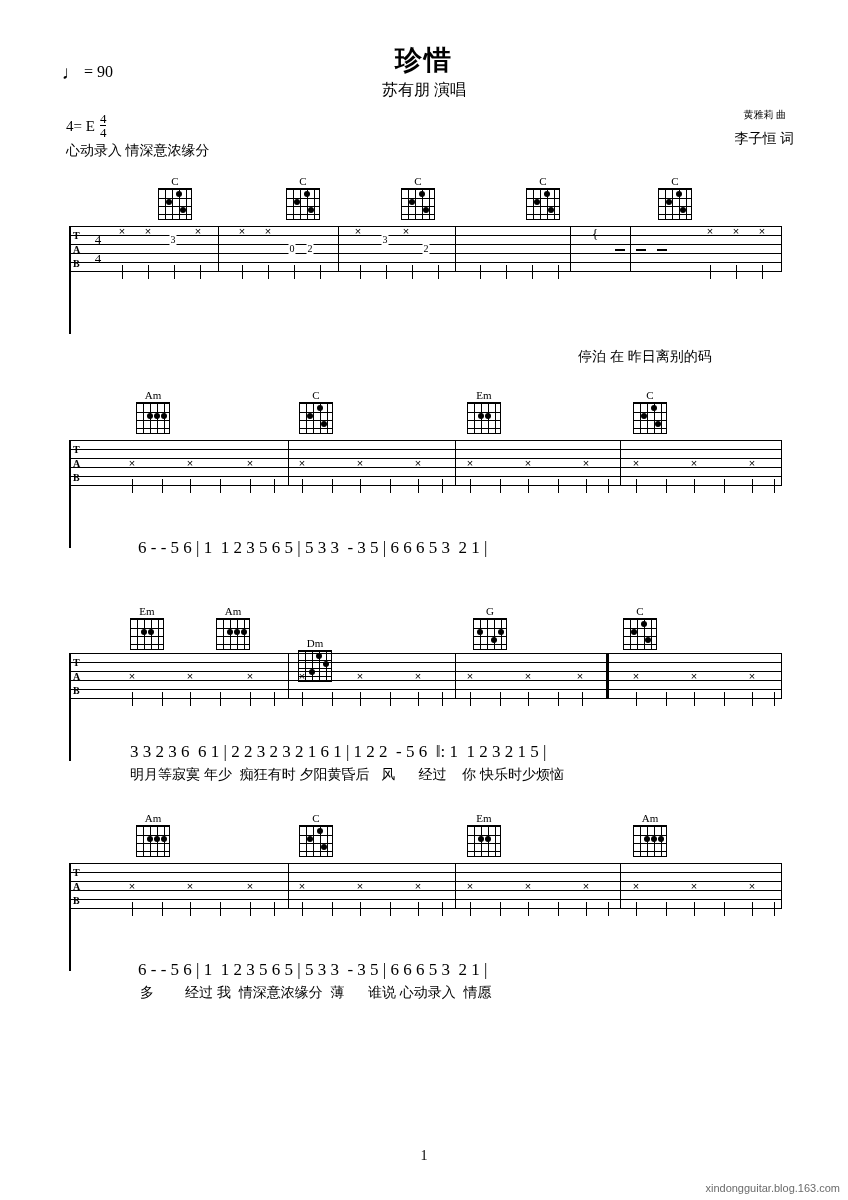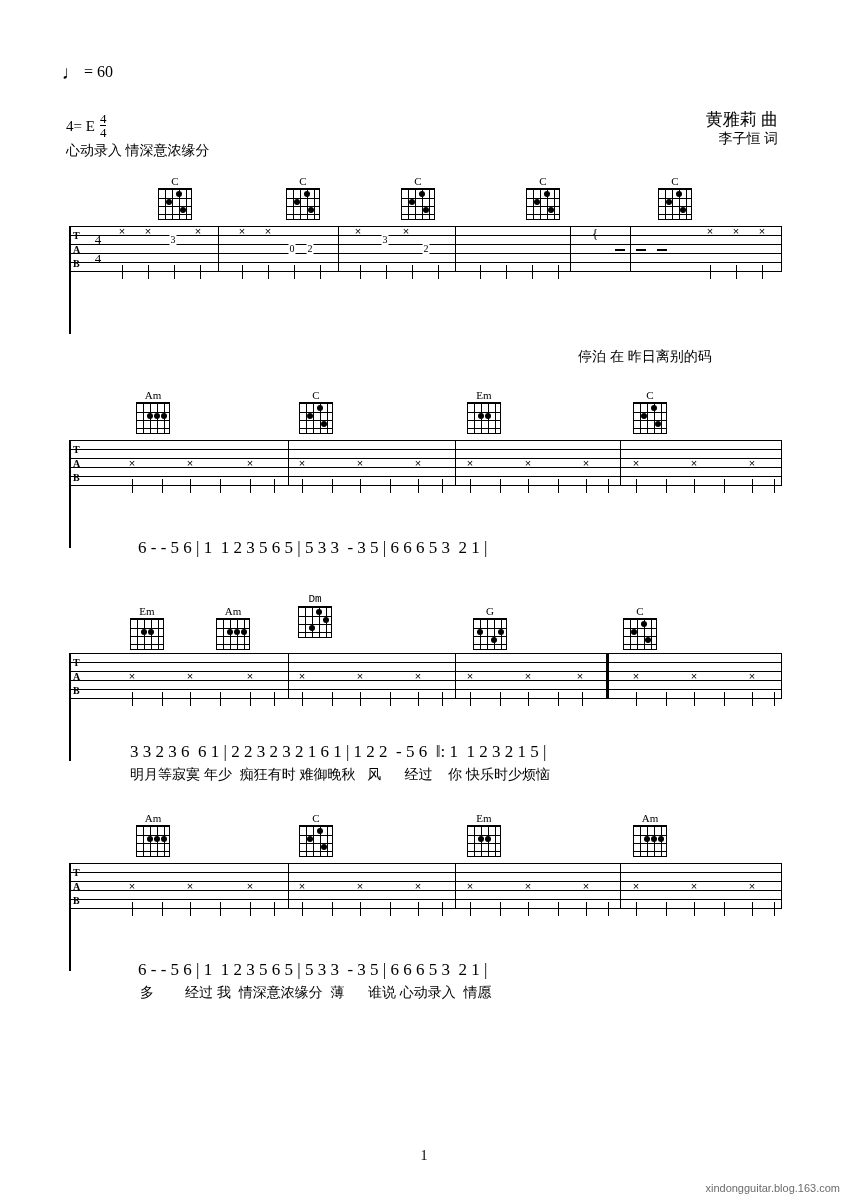--- a/index.html
+++ b/index.html
@@ -58,27 +58,27 @@
     margin-left: 5px;
   }
   .keysig .frac .num { display: block; }
   .keysig .frac .den { display: block; border-top: 1px solid #000; }
   .recordnote {
     left: 66px; top: 142px;
     font-size: 14px;
     white-space: nowrap;
   }
   .composer {
-    right: 70px; top: 108px;
-    font-size: 17px;
+    right: 62px; top: 108px;
+    font-size: 10px;
     text-align: right;
     white-space: nowrap;
   }
   .lyricist {
-    right: 70px; top: 130px;
+    right: 54px; top: 130px;
     font-size: 14px;
     text-align: right;
     white-space: nowrap;
   }
 
   
   .chordbox { width: 40px; }
   .chordname {
     font-size: 11px;
     text-align: center;
@@ -218,23 +218,25 @@
     color: #6b6b6b;
     font-family: "Liberation Sans", sans-serif;
   }
 </style>
 </head>
 <body>
 
 <div id="sheet">
 
   <div class="abs tempo">
-    <span class="note-glyph">♩</span><span>= 60</span>
-  </div>
-
+    <span class="note-glyph">♩</span><span>= 90</span>
+  </div>
+
+  <div class="abs title">珍惜</div>
+  <div class="abs singer">苏有朋 演唱</div>
 
   <div class="abs keysig">
     <span>4= E</span><span class="frac"><span class="num">4</span><span class="den">4</span></span>
   </div>
   <div class="abs recordnote">心动录入  情深意浓缘分</div>
 
   <div class="abs composer">黄雅莉  曲</div>
   <div class="abs lyricist">李子恒  词</div>
 
   <div class="abs" style="left:155px; top:176px;">
@@ -543,21 +545,21 @@
           <div class="v" style="left:27px;"></div>
         <div class="h" style="top:8px;"></div>
           <div class="h" style="top:16px;"></div>
           <div class="h" style="top:24px;"></div>
         <div class="dot" style="left:13px; top:12px;"></div>
         <div class="dot" style="left:20px; top:12px;"></div>
         <div class="dot" style="left:27px; top:12px;"></div>
       </div>
     </div>
   </div>
-  <div class="abs" style="left:295px; top:594px;font-family:Liberation Mono, monospace;">
+  <div class="abs" style="left:295px; top:638px;">
     <div class="chordbox">
       <div class="chordname">Dm</div>
       <div class="grid">
         <div class="v" style="left:6px;"></div>
           <div class="v" style="left:13px;"></div>
           <div class="v" style="left:20px;"></div>
           <div class="v" style="left:27px;"></div>
         <div class="h" style="top:8px;"></div>
           <div class="h" style="top:16px;"></div>
           <div class="h" style="top:24px;"></div>
@@ -653,21 +655,21 @@
       <div class="stem" style="left:682px; top:38px; height:14px;"></div>
       <div class="stem" style="left:704px; top:38px; height:14px;"></div>
     </div>
     <div class="abs sysbrace" style="left:-1px; top:0; height:108px;"></div>
   </div>
 
   <div class="abs" style="left:130px; top:742px;">
     <div class="numline">3 3 2 3 6  6 1 | 2 2 3 2 3 2 1 6 1 | 1 2 2  - 5 6  ‖: 1  1 2 3 2 1 5 |</div>
   </div>
   <div class="abs" style="left:130px; top:766px;">
-    <div class="lyrline">明月等寂寞 年少  痴狂有时 难御晚秋   风      经过    你 快乐时少烦恼</div>
+    <div class="lyrline">明月等寂寞 年少  痴狂有时 夕阳黄昏后   风      经过    你 快乐时少烦恼</div>
   </div>
 
   <div class="abs" style="left:133px; top:813px;">
     <div class="chordbox">
       <div class="chordname">Am</div>
       <div class="grid">
         <div class="v" style="left:6px;"></div>
           <div class="v" style="left:13px;"></div>
           <div class="v" style="left:20px;"></div>
           <div class="v" style="left:27px;"></div>

